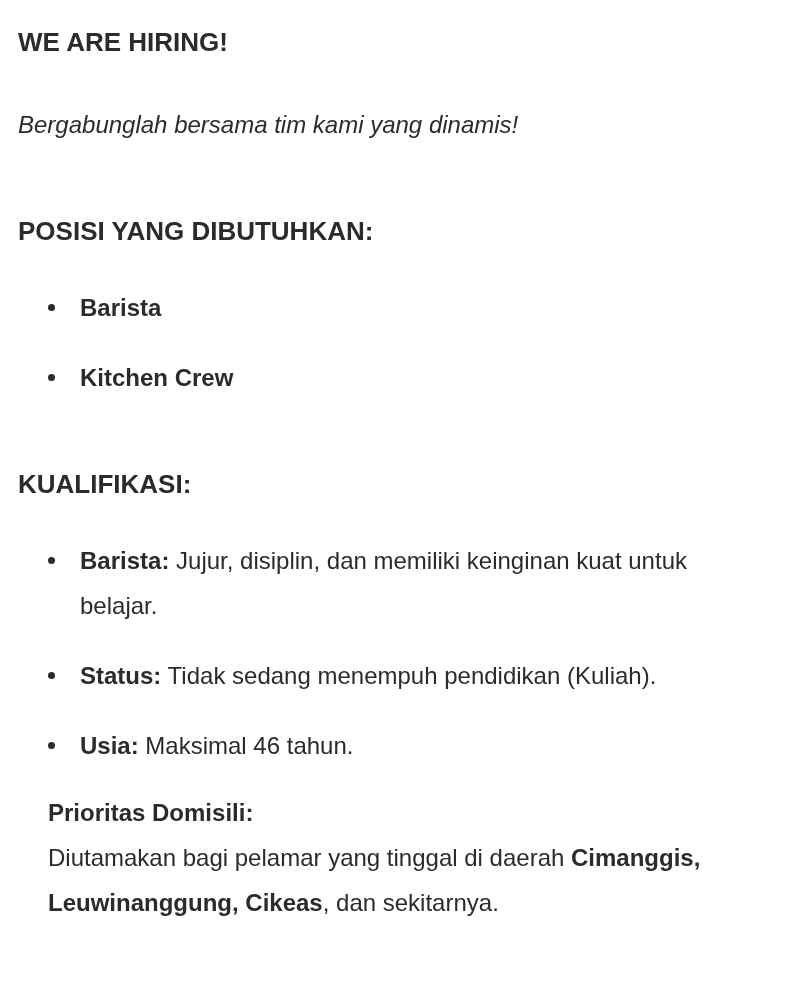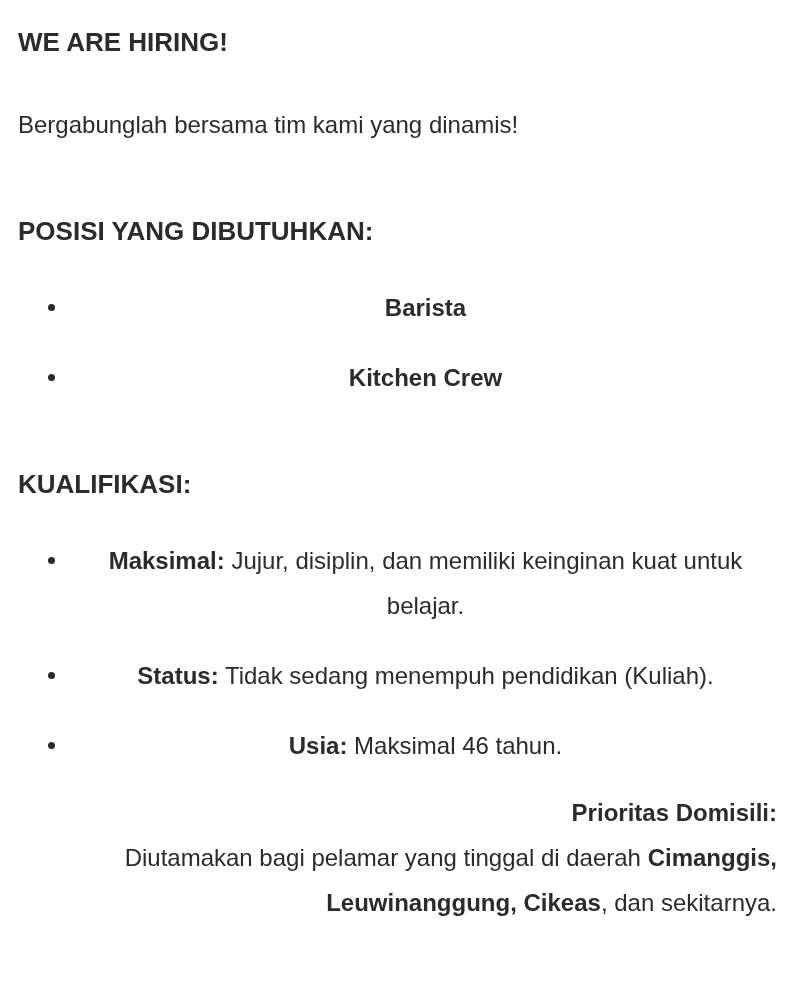--- a/index.html
+++ b/index.html
@@ -25,48 +25,47 @@
   }
   .heading {
     font-size: 26px;
     font-weight: 700;
     line-height: 32px;
     margin: 0;
     color: var(--text-color);
   }
   .heading.spaced { margin-top: 68px; }
   .tagline {
+    font-style: italic;
     margin: 44px 0 0 0;
   }
   ul.blist {
     list-style: none;
     margin: 38px 0 0 0;
     padding: 0 0 0 30px;
   }
   ul.blist li {
     position: relative;
     padding-left: 32px;
     padding-right: 6px;
-    text-align: center;
   }
   ul.blist li + li { margin-top: 25px; }
   ul.blist li::before {
     content: "";
     position: absolute;
     left: 0;
     top: 19px;
     width: 7px;
     height: 7px;
     border-radius: 50%;
     background: var(--text-color);
   }
   .b { font-weight: 700; }
   .domicile {
     margin: 22px 0 0 30px;
-    text-align: right;
   }
   .domicile p { margin: 0; }
 </style>
 </head>
 <body>
 
 <div class="doc">
 
   <h1 class="heading">WE ARE HIRING!</h1>
 
@@ -80,21 +79,21 @@
     </li>
     <li>
       <span class="b">Kitchen Crew</span>
     </li>
   </ul>
 
   <h2 class="heading spaced">KUALIFIKASI:</h2>
 
   <ul class="blist">
     <li>
-      <span class="b">Maksimal:</span><span> Jujur, disiplin, dan memiliki keinginan kuat untuk belajar.</span>
+      <span class="b">Barista:</span><span> Jujur, disiplin, dan memiliki keinginan kuat untuk belajar.</span>
     </li>
     <li>
       <span class="b">Status:</span><span> Tidak sedang menempuh pendidikan (Kuliah).</span>
     </li>
     <li>
       <span class="b">Usia:</span><span> Maksimal 46 tahun.</span>
     </li>
   </ul>
 
   <div class="domicile">

